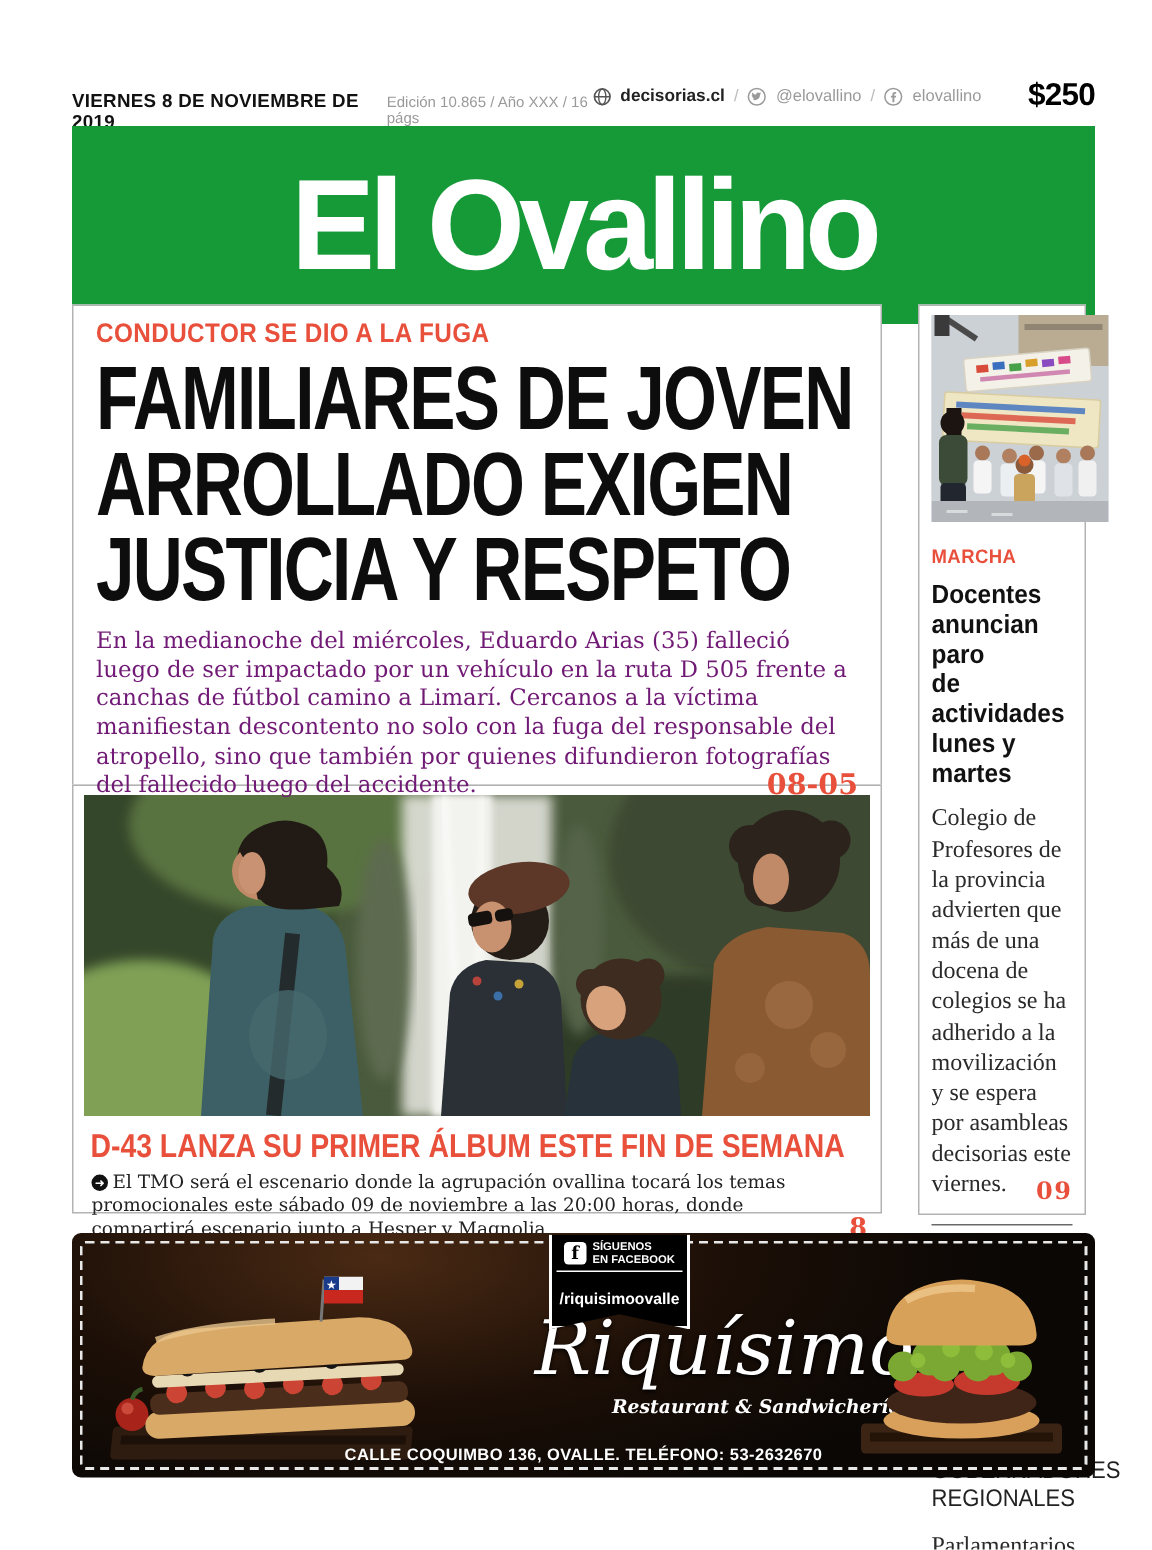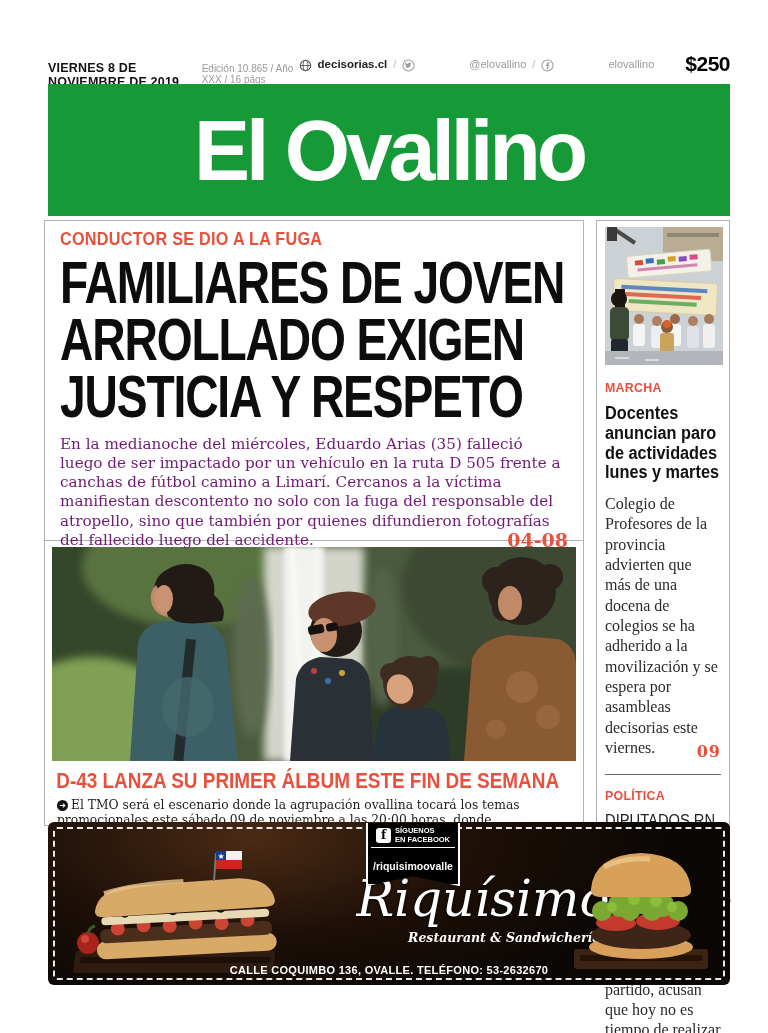--- a/index.html
+++ b/index.html
@@ -8,50 +8,50 @@
   .page { position:absolute; inset:0; background:#fff; }
 
   
   .topbar { position:absolute; top:52px; left:48px; width:682px; display:flex; justify-content:space-between; align-items:baseline; }
   .topbar-left { display:flex; align-items:baseline; gap:17px; }
   .tb-date { font-size:12.5px; font-weight:bold; letter-spacing:0.2px; color:#111; }
   .tb-edition { font-size:10px; color:#9a9a9a; }
   .topbar-right { display:flex; align-items:center; gap:6px; }
   .tb-site { font-size:11.5px; font-weight:bold; color:#222; }
   .tb-sep { color:#bbb; font-size:11px; }
-  .tb-social { font-size:11px; color:#9a9a9a;margin-left:48px; }
+  .tb-social { font-size:11px; color:#9a9a9a; }
   .tb-price { font-size:21px; font-weight:bold; color:#000; margin-left:25px; letter-spacing:-0.5px; }
   .mini-icon { width:13px; height:13px; display:inline-block; vertical-align:-2px; }
 
   
   .masthead { position:absolute; top:84px; left:48px; width:682px; height:132px; background:#169a38; display:flex; align-items:center; justify-content:center; }
   .masthead h1 { color:#fff; font-size:84px; font-weight:bold; letter-spacing:-4px; line-height:1; transform:scaleY(1.02); }
 
   
-  .content { position:absolute; top:220px; left:48px; width:682px; display:flex; gap:12px;justify-content:flex-end; }
+  .content { position:absolute; top:203px; left:48px; width:682px; display:flex; gap:24px; }
   .col-left { width:540px; }
   .box { border:1px solid #b3b3b3; background:#fff; }
 
   .lead-box { height:321px; padding:8px 15px; }
   .kicker { color:#e8503c; font-weight:bold; font-size:18px; letter-spacing:0.3px; transform:scaleX(0.9); transform-origin:left center; width:112%; white-space:nowrap; }
   .lead-headline { margin-top:4px; font-size:60px; font-weight:bold; line-height:0.95; letter-spacing:-1.5px; color:#0d0d0d; white-space:pre-line; transform:scaleX(0.77); transform-origin:left top; width:130%; }
   .lede-wrap { position:relative; margin-top:10px; }
   .lede { font-family:"DejaVu Serif", serif; font-size:15.2px; line-height:1.26; color:#701a75; }
   .lede-page { position:absolute; right:0; bottom:-1px; color:#e8503c; font-weight:bold; font-size:19px; font-family:"DejaVu Serif", serif; }
 
   .culture-box { height:286px; margin-top:-1px; padding:6px 7px; }
   .main-photo { width:524px; height:214px; display:block; background:#44553a; }
   .culture-headline { margin-top:7px; color:#e8503c; font-size:22px; font-weight:bold; letter-spacing:0; transform:scaleX(0.86); transform-origin:left center; width:116%; white-space:nowrap; padding-left:5px; }
   .culture-body-wrap { position:relative; margin-top:4px; padding-left:5px; padding-right:24px; }
   .culture-body { font-family:"DejaVu Serif", serif; font-size:12.3px; line-height:1.25; color:#222; }
   .bullet-icon { display:inline-flex; width:11px; height:11px; border-radius:50%; background:#111; color:#fff; font-size:8px; line-height:11px; align-items:center; justify-content:center; margin-right:3px; vertical-align:1px; font-family:"DejaVu Sans", sans-serif; }
   .culture-page { position:absolute; right:2px; bottom:-2px; color:#e8503c; font-weight:bold; font-size:17px; font-family:"DejaVu Serif", serif; }
 
   
-  .col-right { width:134px; height:607px; padding:6px 8px; }
+  .col-right { width:112px; height:607px; padding:6px 8px; }
   .march-photo { width:118px; height:138px; display:block; background:#c9cdd2; }
   .sb-label { color:#e8503c; font-weight:bold; font-size:13px; letter-spacing:0.3px; margin-top:15px; transform:scaleX(0.95); transform-origin:left center; }
   .sb-head-bold { margin-top:9px; font-size:17.5px; font-weight:bold; line-height:1.13; color:#111; white-space:pre-line; transform:scaleX(0.93); transform-origin:left top; width:108%; }
   .sb-body-wrap { position:relative; margin-top:11px; }
   .sb-body { font-family:Liberation Serif, serif; font-size:16px; line-height:1.27; color:#2a2a2a; }
   .sb-page { position:absolute; right:0; bottom:-3px; color:#e8503c; font-weight:bold; font-size:16px; font-family:"DejaVu Serif", serif; letter-spacing:1px; }
   .sb-divider { border:none; border-top:1px solid #6a6a6a; margin:16px 0 13px 0; }
   .sb-head-cond { margin-top:8px; font-size:16px; font-weight:normal; line-height:1.22; color:#222; white-space:pre-line; transform:scaleX(0.92); transform-origin:left top; width:109%; letter-spacing:0; }
 
   
@@ -114,21 +114,21 @@
   <div class="content">
     <div class="col-left">
 
       <section class="box lead-box">
         <div class="kicker">CONDUCTOR SE DIO A LA FUGA</div>
         <div class="lead-headline">FAMILIARES DE JOVEN
 ARROLLADO EXIGEN
 JUSTICIA Y RESPETO</div>
         <div class="lede-wrap">
           <p class="lede">En la medianoche del miércoles, Eduardo Arias (35)  falleció luego de ser impactado por un vehículo en la ruta D 505 frente a canchas de fútbol camino a Limarí. Cercanos a la víctima manifiestan descontento no solo con la fuga del responsable del atropello, sino que también por quienes difundieron fotografías del fallecido luego del accidente.</p>
-          <span class="lede-page">04-08</span>
+          <span class="lede-page">08-05</span>
         </div>
       </section>
 
       <section class="box culture-box">
         <svg class="main-photo" viewBox="0 0 524 214" preserveAspectRatio="none">
           <defs>
             <filter id="soft">
                 <feGaussianBlur stdDeviation="4"></feGaussianBlur>
               </filter>
             <filter id="soft2">

